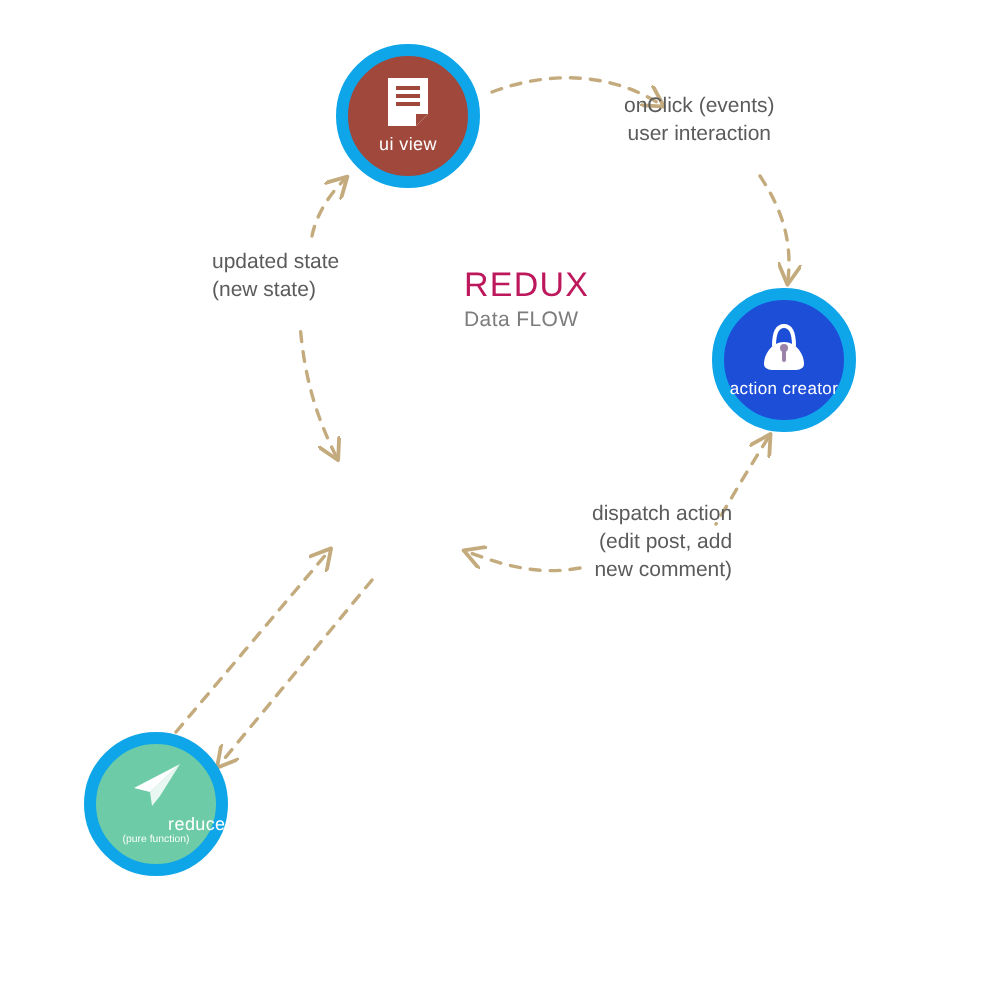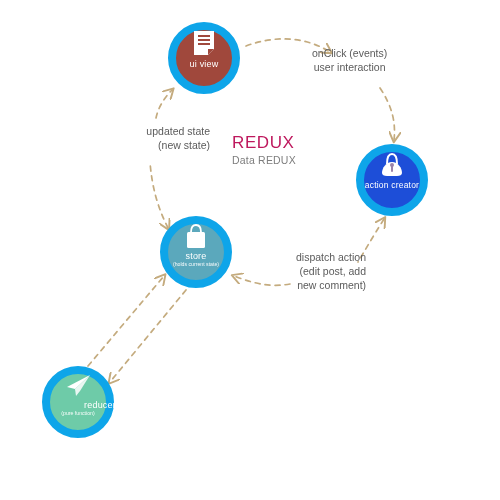--- a/index.html
+++ b/index.html
@@ -28,22 +28,22 @@
   }
 
   
   .node {
     position: absolute;
     border-radius: 50%;
     box-sizing: border-box;
     display: flex;
     flex-direction: column;
     align-items: center;
-    justify-content: flex-start;
-    border: 8px solid #0ea5e9;
+    justify-content: center;
+    border: 6px solid #0ea5e9;
     text-align: center;
     z-index: 3;
   }
   .node-icon {
     display: block;
     line-height: 0;
   }
   .node-label {
     color: #ffffff;
     font-weight: normal;
@@ -89,21 +89,21 @@
   
   .annotation {
     position: absolute;
     color: #5b5b5b;
     font-size: 10.5px;
     line-height: 1.35;
     white-space: pre-line;
     z-index: 2;
   }
   #label-onclick { left: 312px; top: 46px; text-align: center; }
-  #label-updated-state { left: 106px; top: 124px; text-align: right; width: 104px; }
+  #label-updated-state { left: 106px; top: 124px; text-align: left; width: 104px; }
   #label-dispatch { left: 296px; top: 250px; text-align: right; }
 
   #center-title {
     position: absolute;
     left: 232px; top: 133px;
     z-index: 2;
     text-align: left;
   }
   #center-title .title-main {
     display: block;
@@ -164,30 +164,20 @@
         <path d="M7 12 C7 5 9 2 12 2 C15 2 17 5 17 12" fill="none" stroke="#ffffff" stroke-width="2"></path>
         <path d="M12 10 C6 10 2 16 2 21 C2 23 4 24 7 24 H17 C20 24 22 23 22 21 C22 16 18 10 12 10 Z" fill="#ffffff"></path>
         <rect x="11" y="13" width="2" height="7" rx="1" fill="#9b83a8"></rect>
         <circle cx="12" cy="13" r="2" fill="#9b83a8"></circle>
       </svg>
     </span>
     <span class="node-label">action
 creator</span>
   </div>
 
-  <div class="node" id="node-store">
-    <span class="node-icon">
-      <svg width="22" height="25" viewBox="0 0 22 25" xmlns="http://www.w3.org/2000/svg">
-        <path d="M6 8 C6 3 8 1 11 1 C14 1 16 3 16 8" fill="none" stroke="#ffffff" stroke-width="1.8"></path>
-        <rect x="2" y="8" width="18" height="16" rx="1.5" fill="#ffffff"></rect>
-      </svg>
-    </span>
-    <span class="node-label">store</span>
-    <span class="node-sublabel">(holds current state)</span>
-  </div>
 
   <div class="node" id="node-reducer">
     <span class="node-icon">
       <svg width="28" height="24" viewBox="0 0 28 24" xmlns="http://www.w3.org/2000/svg">
         <path d="M26 1 L3 13 L11 15 Z" fill="#ffffff"></path>
         <path d="M26 1 L11 15 L12 22 L16 17 Z" fill="#ffffff" opacity="0.85"></path>
       </svg>
     </span>
     <span class="node-label">reducer</span>
     <span class="node-sublabel">(pure function)</span>
@@ -198,16 +188,16 @@
 
   <div class="annotation" id="label-updated-state">updated state
 (new state)</div>
 
   <div class="annotation" id="label-dispatch">dispatch action
 (edit post, add
    new comment)</div>
 
   <div id="center-title">
     <span class="title-main">REDUX</span>
-    <span class="title-sub">Data REDUX</span>
+    <span class="title-sub">Data FLOW</span>
   </div>
 
 </div>
 
 </body></html>

